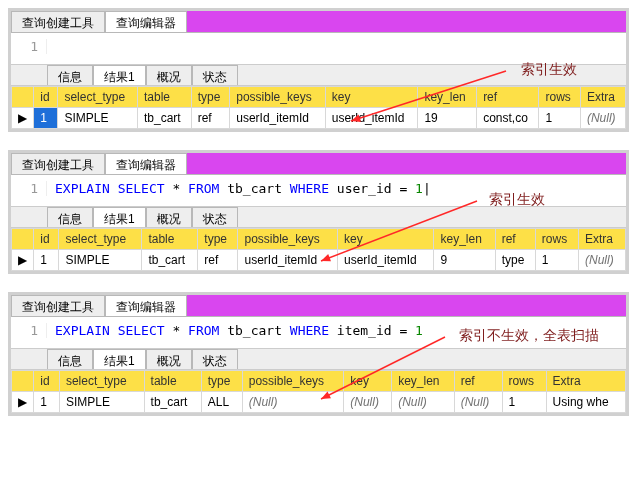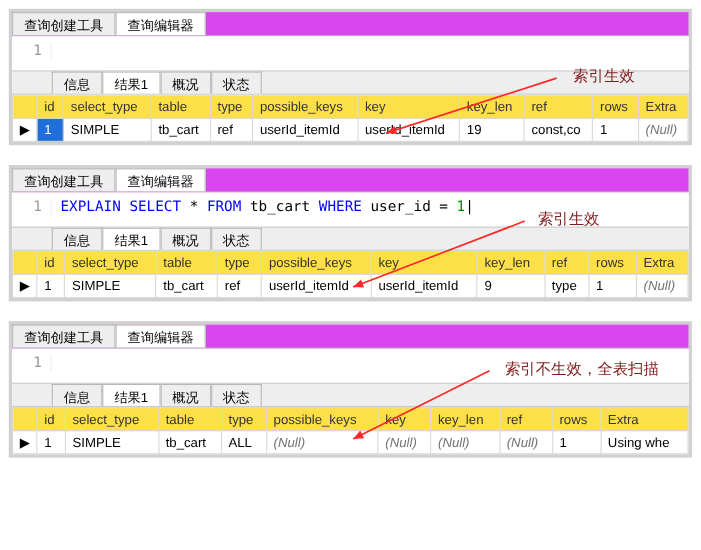--- a/index.html
+++ b/index.html
@@ -135,20 +135,21 @@
         <polygon points="310,108 317.1987519380967,101.05896473616875 319.9946126978556,108.3282027115419" class="arrowhead"></polygon>
       </svg>
     </div>
     <div class="panel">
       <div class="tabs-top">
         <div class="tab">查询创建工具</div>
         <div class="tab active">查询编辑器</div>
       </div>
       <div class="sql-area">
         <div class="gutter">1</div>
+        <div class="sql-line"><span class="kw">EXPLAIN</span><span> </span><span class="kw">SELECT</span><span> * </span><span class="kw">FROM</span><span class="ident"> tb_cart </span><span class="kw">WHERE</span><span class="ident"> item_id = </span><span class="num">1</span></div>
       </div>
       <div class="tabs-second">
         <div class="tab">信息</div>
         <div class="tab active">结果1</div>
         <div class="tab">概况</div>
         <div class="tab">状态</div>
       </div>
       <table class="tbl">
         <thead>
           <tr>

